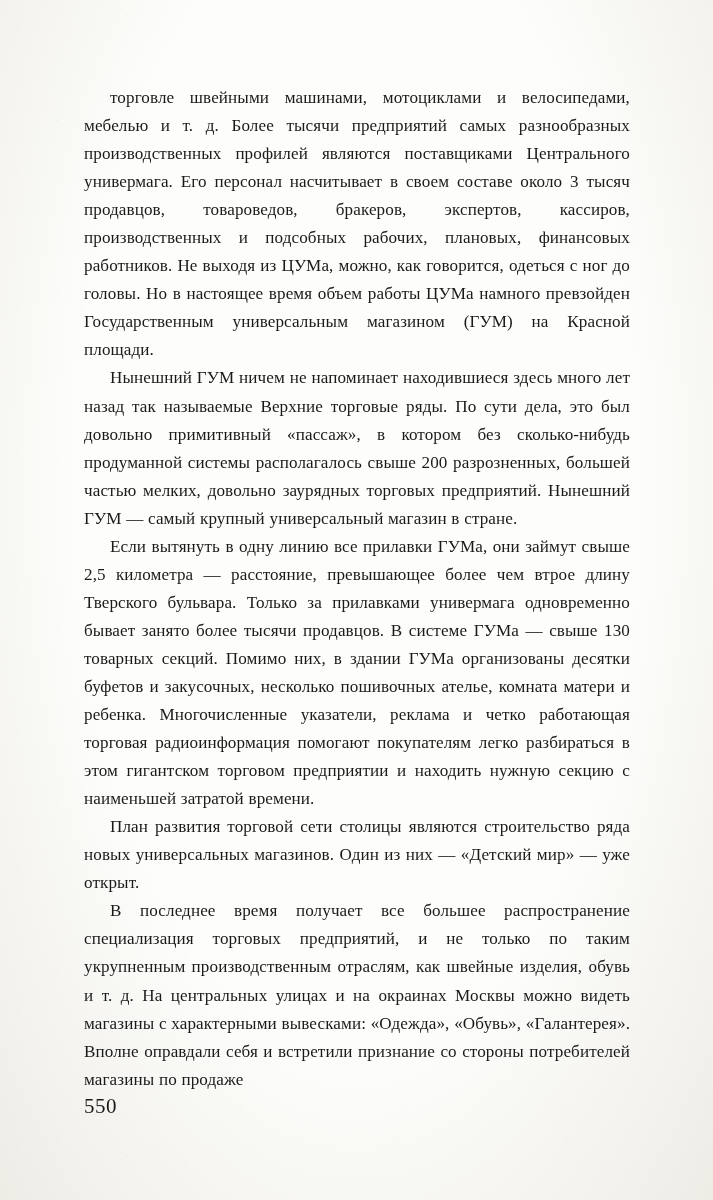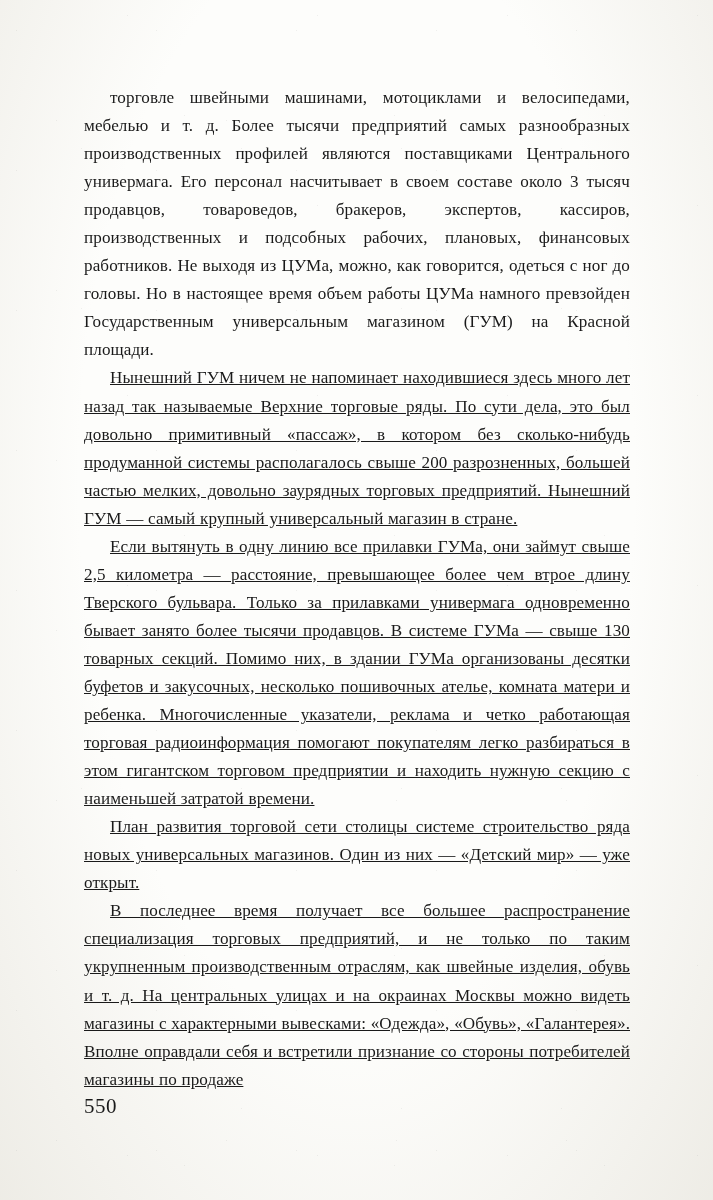--- a/index.html
+++ b/index.html
@@ -45,21 +45,20 @@
     text-indent: 0;
     letter-spacing: 0.1px;
     word-spacing: 0.3px;
     -webkit-font-smoothing: antialiased;
   }
   p.para.indent {
     text-indent: 26px;
   }
   p.para + p.para {
     margin-top: 0px;
-    text-decoration: underline;
   }
   .page-number {
     position: absolute;
     left: 84px;
     top: 1094px;
     font-size: 21px;
     color: #1a1a1a;
     letter-spacing: 0.5px;
   }
   
@@ -80,20 +79,20 @@
 </head>
 <body>
 
 <div class="page">
   <div class="paper-tint"></div>
 
   <div class="text-column">
     <p class="para indent">торговле швейными машинами, мотоциклами и велосипедами, мебелью и т. д. Более тысячи предприятий самых разнообразных производственных профилей являются поставщиками Центрального универмага. Его персонал насчитывает в своем составе около 3 тысяч продавцов, товароведов, бракеров, экспертов, кассиров, производственных и подсобных рабочих, плановых, финансовых работников. Не выходя из ЦУМа, можно, как говорится, одеться с ног до головы. Но в настоящее время объем работы ЦУМа намного превзойден Государственным универсальным магазином (ГУМ) на Красной площади.</p>
     <p class="para indent">Нынешний ГУМ ничем не напоминает находившиеся здесь много лет назад так называемые Верхние торговые ряды. По сути дела, это был довольно примитивный «пассаж», в котором без сколько-нибудь продуманной системы располагалось свыше 200 разрозненных, большей частью мелких, довольно заурядных торговых предприятий. Нынешний ГУМ — самый крупный универсальный магазин в стране.</p>
     <p class="para indent">Если вытянуть в одну линию все прилавки ГУМа, они займут свыше 2,5 километра — расстояние, превышающее более чем втрое длину Тверского бульвара. Только за прилавками универмага одновременно бывает занято более тысячи продавцов. В системе ГУМа — свыше 130 товарных секций. Помимо них, в здании ГУМа организованы десятки буфетов и закусочных, несколько пошивочных ателье, комната матери и ребенка. Многочисленные указатели, реклама и четко работающая торговая радиоинформация помогают покупателям легко разбираться в этом гигантском торговом предприятии и находить нужную секцию с наименьшей затратой времени.</p>
-    <p class="para indent">План развития торговой сети столицы системе строительство ряда новых универсальных магазинов. Один из них — «Детский мир» — уже открыт.</p>
+    <p class="para indent">План развития торговой сети столицы являются строительство ряда новых универсальных магазинов. Один из них — «Детский мир» — уже открыт.</p>
     <p class="para indent">В последнее время получает все большее распространение специализация торговых предприятий, и не только по таким укрупненным производственным отраслям, как швейные изделия, обувь и т. д. На центральных улицах и на окраинах Москвы можно видеть магазины с характерными вывесками: «Одежда», «Обувь», «Галантерея». Вполне оправдали себя и встретили признание со стороны потребителей магазины по продаже</p>
   </div>
 
   <div class="page-number">550</div>
 
   <div class="speckle"></div>
 </div>
 
 </body></html>

